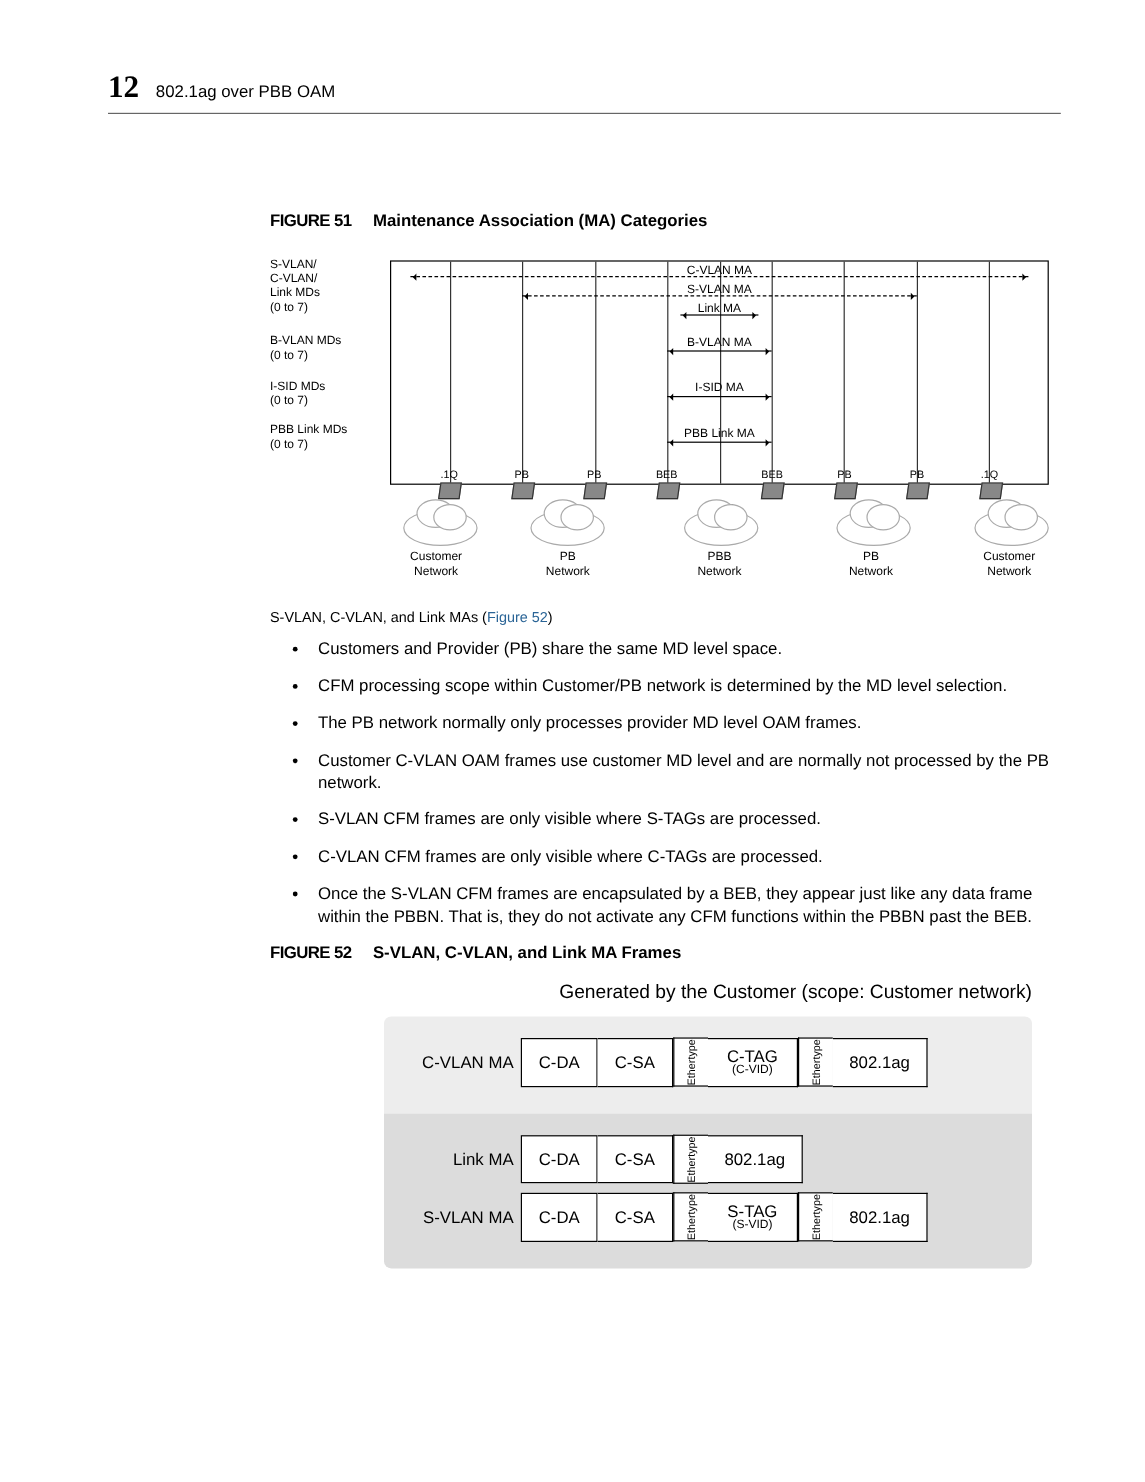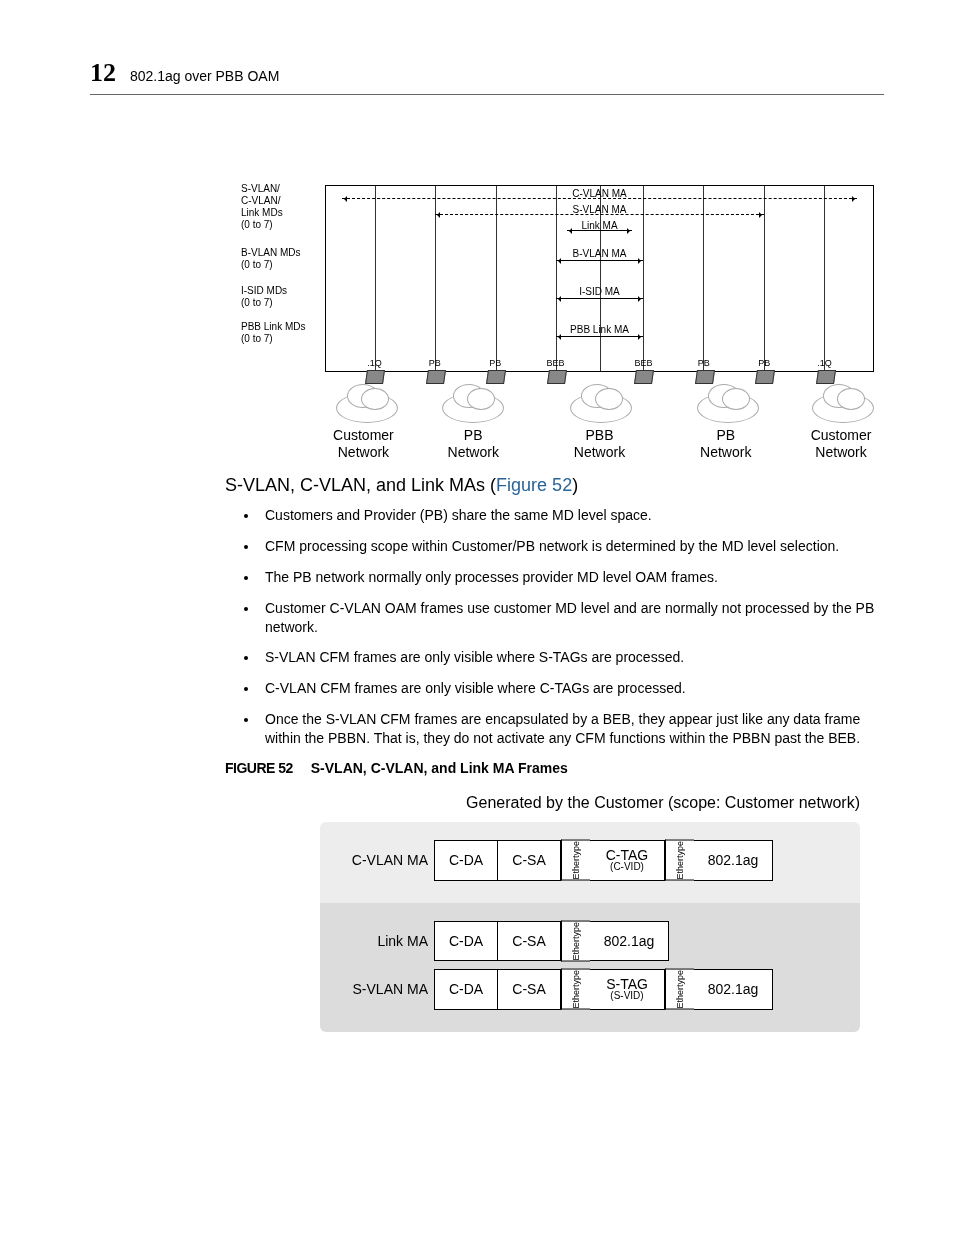--- a/index.html
+++ b/index.html
@@ -47,21 +47,21 @@
   
   .fig51-box {
     margin: 16px 0 20px 135px;
     position: relative;
     height: 280px;
     font-size: 10px;
     line-height: 1.2;
   }
   .fig51 .row-label {
     position: absolute;
-    left: 16px;
+    left: 0;
     width: 80px;
     font-size: 10px;
     text-align: left;
   }
   .fig51 .grid {
     position: absolute;
     left: 100px;
     top: 10px;
     right: 10px;
     height: 185px;
@@ -120,29 +120,29 @@
     content: "";
     position: absolute;
     background: #fff;
     border: 1px solid #aaa;
     border-radius: 50%;
   }
   .fig51 .cloud::before { width: 30px; height: 22px; top: -10px; left: 10px; }
   .fig51 .cloud::after  { width: 26px; height: 20px; top: -6px; right: 8px; }
   .fig51 .net-label {
     position: absolute;
-    font-size: 14px;
+    font-size: 10px;
     text-align: center;
     transform: translateX(-50%);
     white-space: nowrap;
   }
   
   .body-text {
     margin: 16px 0 10px 135px;
-    font-size: 18px;
+    font-size: 12px;
   }
   .link { color: #2a6496; }
   ul.bullets {
     margin: 0 0 12px 135px;
     padding-left: 34px;
   }
   ul.bullets li {
     margin: 0 0 12px 0;
     line-height: 1.35;
     padding-left: 6px;
@@ -212,20 +212,24 @@
 </style>
 </head>
 <body>
 
 <div class="page">
   <div class="header-row">
     <span class="chapter-num">12</span>
     <span class="section-title">802.1ag over PBB OAM</span>
   </div>
 
+  <div class="figure-line">
+    <span class="figure-label">FIGURE 51</span>
+    <span class="figure-caption">Maintenance Association (MA) Categories</span>
+  </div>
 
   <div class="fig51-box fig51">
 
     <div class="row-label" style="top:8px">S-VLAN/<br>C-VLAN/<br>Link MDs<br>(0 to 7)</div>
     <div class="row-label" style="top:72px">B-VLAN MDs<br>(0 to 7)</div>
     <div class="row-label" style="top:110px">I-SID MDs<br>(0 to 7)</div>
     <div class="row-label" style="top:146px">PBB Link MDs<br>(0 to 7)</div>
 
     <div class="grid">
 

